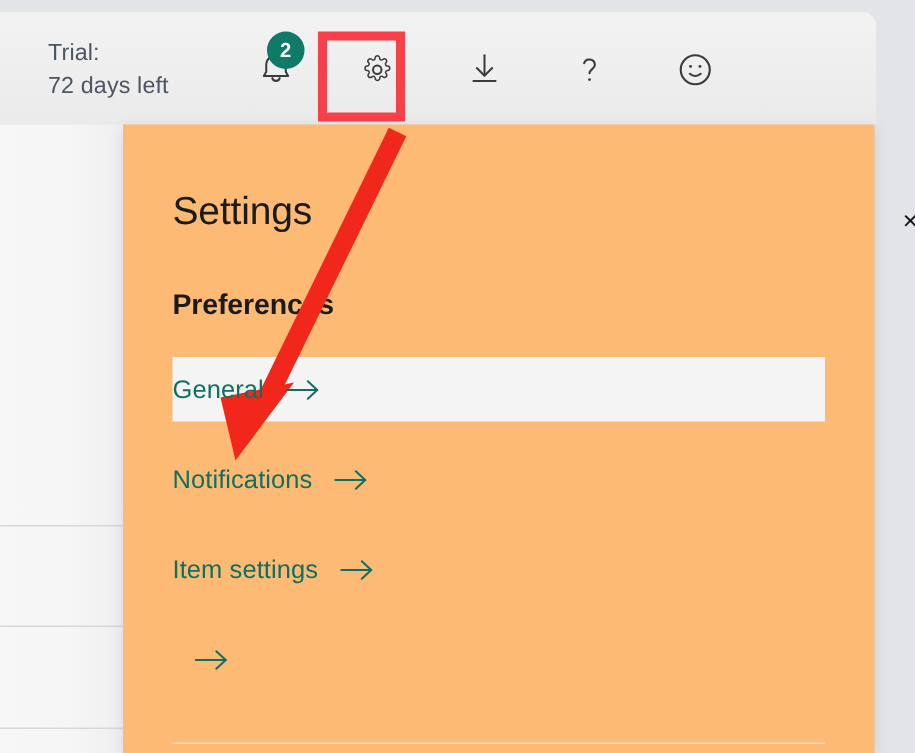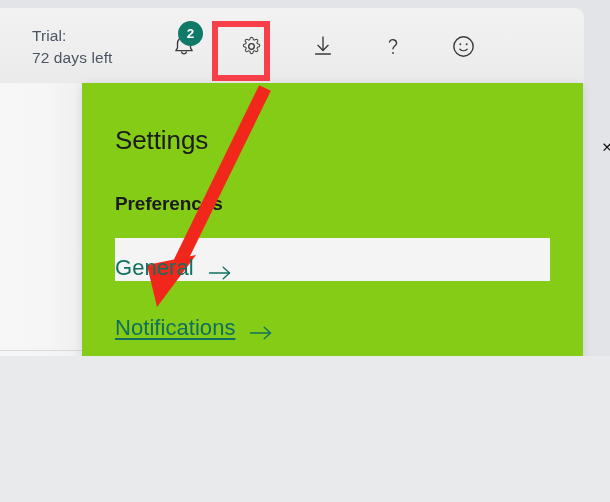--- a/index.html
+++ b/index.html
@@ -14,21 +14,21 @@
     overflow: hidden;
     font-family: "Liberation Sans", sans-serif;
     position: relative;
     -webkit-font-smoothing: antialiased;
   }
 
   #app {
     position: absolute;
     left: 0; top: 0;
     width: 610px;
-    height: 356px;
+    height: 502px;
     overflow: hidden;
   }
 
   
   .backdrop {
     position: absolute;
     left: 0; top: 0;
     width: 610px; height: 502px;
     background: #e3e4e8;
   }
@@ -126,21 +126,21 @@
     background: #d8d8d8;
   }
 
   
   .panel {
     position: absolute;
     left: 82px;
     top: 83px;
     width: 501px;
     height: 419px;
-    background: #84cc16;
+    background: #fdba74;
     box-shadow: 0 2px 9px rgba(0,0,0,0.10);
   }
 
   .panel-title {
     position: absolute;
     left: 33px;
     top: 42px;
     font-size: 26px;
     color: #1b1b1b;
     letter-spacing: -0.1px;
@@ -176,46 +176,46 @@
 
   .links {
     position: absolute;
     left: 0;
     top: 155px;
     width: 501px;
   }
   .link-row {
     position: relative;
     display: flex;
-    align-items: flex-end;
+    align-items: center;
     height: 43px;
     margin: 0 33px 0 33px;
     padding: 0;
     color: #10705f;
-    font-size: 22px;
+    font-size: 17px;
     white-space: nowrap;
     cursor: pointer;
     text-decoration: none;
     box-sizing: border-box;
   }
   .link-row.spaced { margin-top: 17px; }
   .link-row .row-bg {
     position: absolute;
     left: 0; top: 0;
     width: 100%;
     height: 100%;
     background: #f4f4f4;
     z-index: 0;
   }
   .link-label {
     position: relative;
     z-index: 1;
     letter-spacing: 0.05px;
   }
-  .link-label.underlined { text-decoration: underline; text-underline-offset: 3px; }
+  .link-label.underlined { text-underline-offset: 3px; }
   .link-arrow {
     position: relative;
     z-index: 1;
     margin-left: 14px;
     display: inline-flex;
     align-items: center;
     color: #10705f;
   }
 
   .panel-rule {
@@ -326,20 +326,21 @@
         <span class="link-label underlined">Notifications</span>
         <span class="link-arrow">
           <svg width="24" height="16" viewBox="0 0 24 16" fill="none" stroke="currentColor" stroke-width="1.35" stroke-linecap="round" stroke-linejoin="round">
             <path d="M1.5 8h20"></path>
               <path d="M15.2 2.2 21.5 8l-6.3 5.8"></path>
           </svg>
         </span>
       </a>
 
       <a class="link-row spaced">
+        <span class="link-label">Item settings</span>
         <span class="link-arrow">
           <svg width="24" height="16" viewBox="0 0 24 16" fill="none" stroke="currentColor" stroke-width="1.35" stroke-linecap="round" stroke-linejoin="round">
             <path d="M1.5 8h20"></path>
               <path d="M15.2 2.2 21.5 8l-6.3 5.8"></path>
           </svg>
         </span>
       </a>
 
       <a class="link-row spaced">
         <span class="link-arrow">

